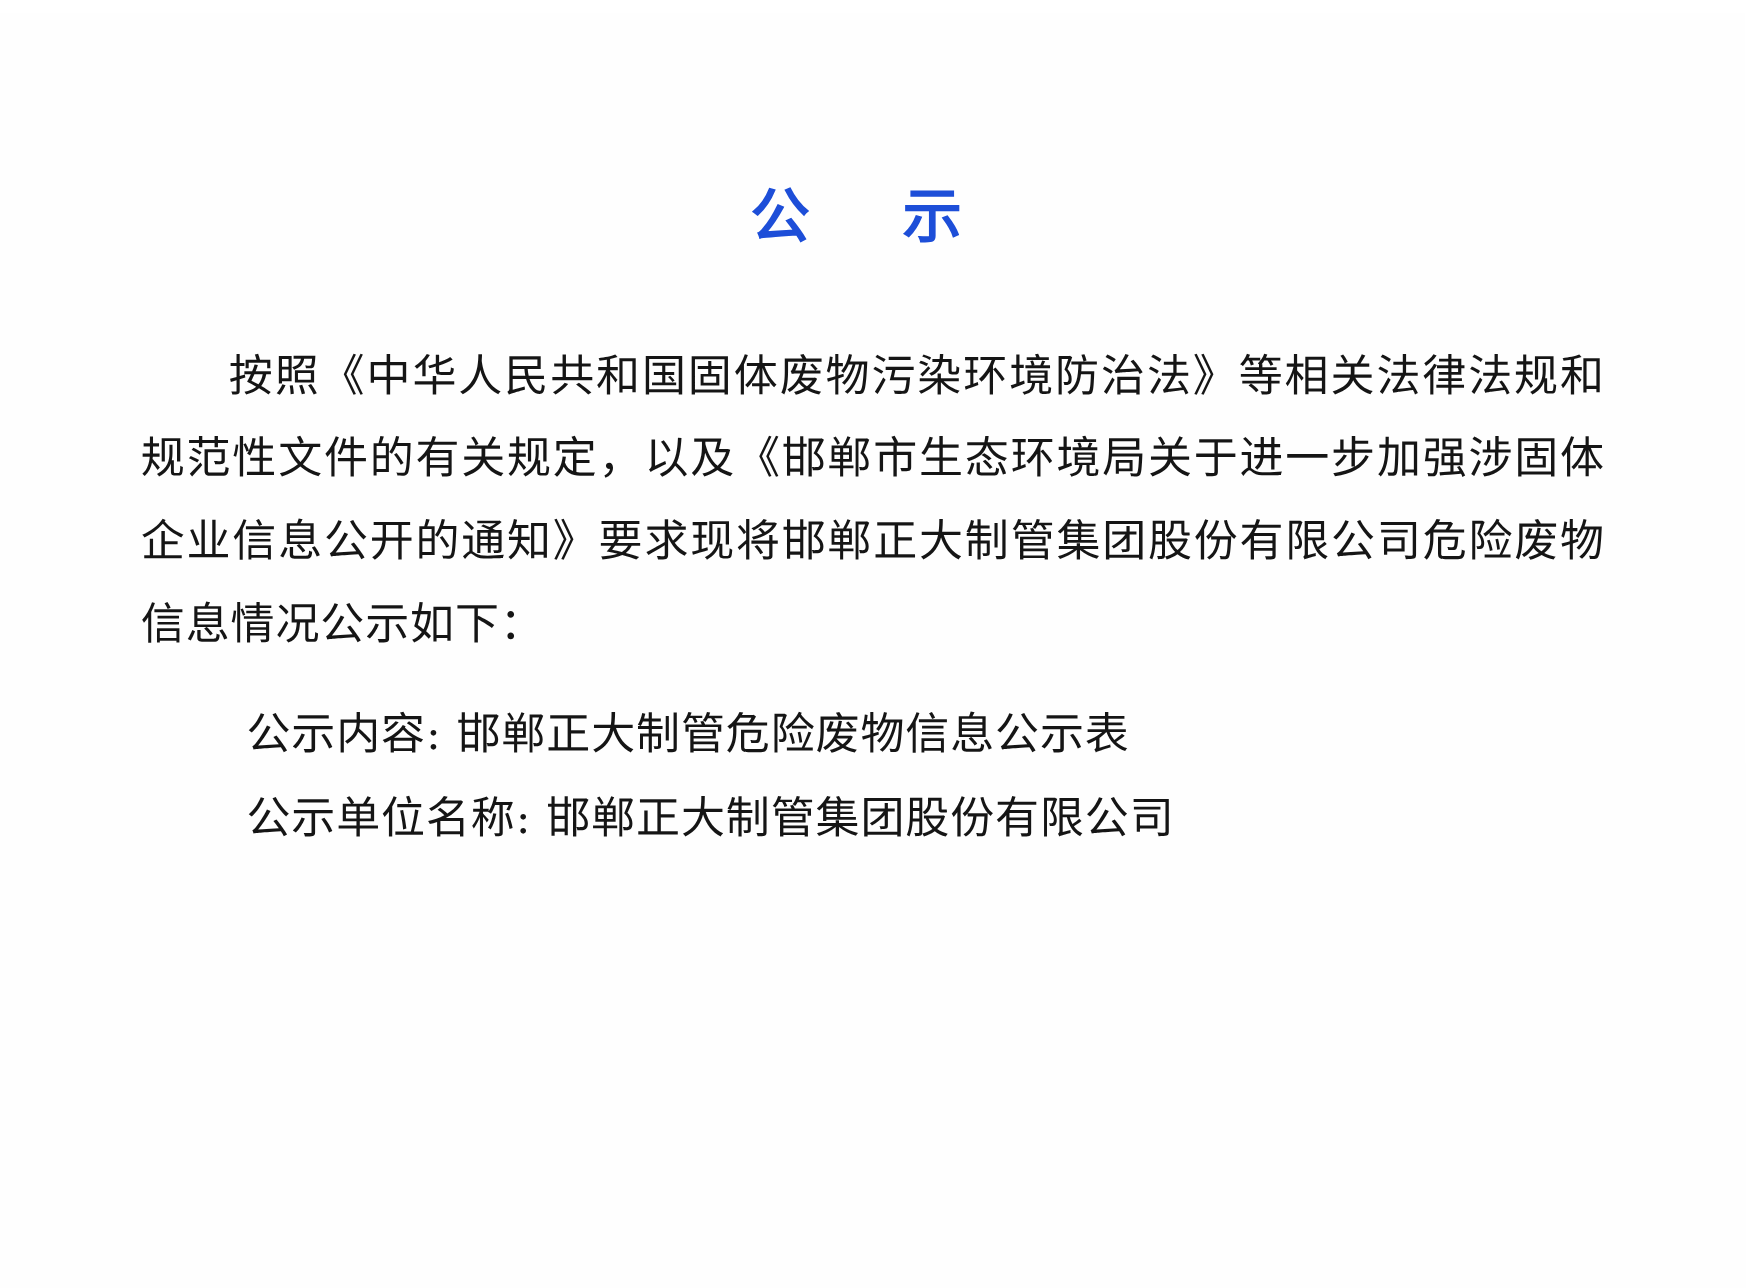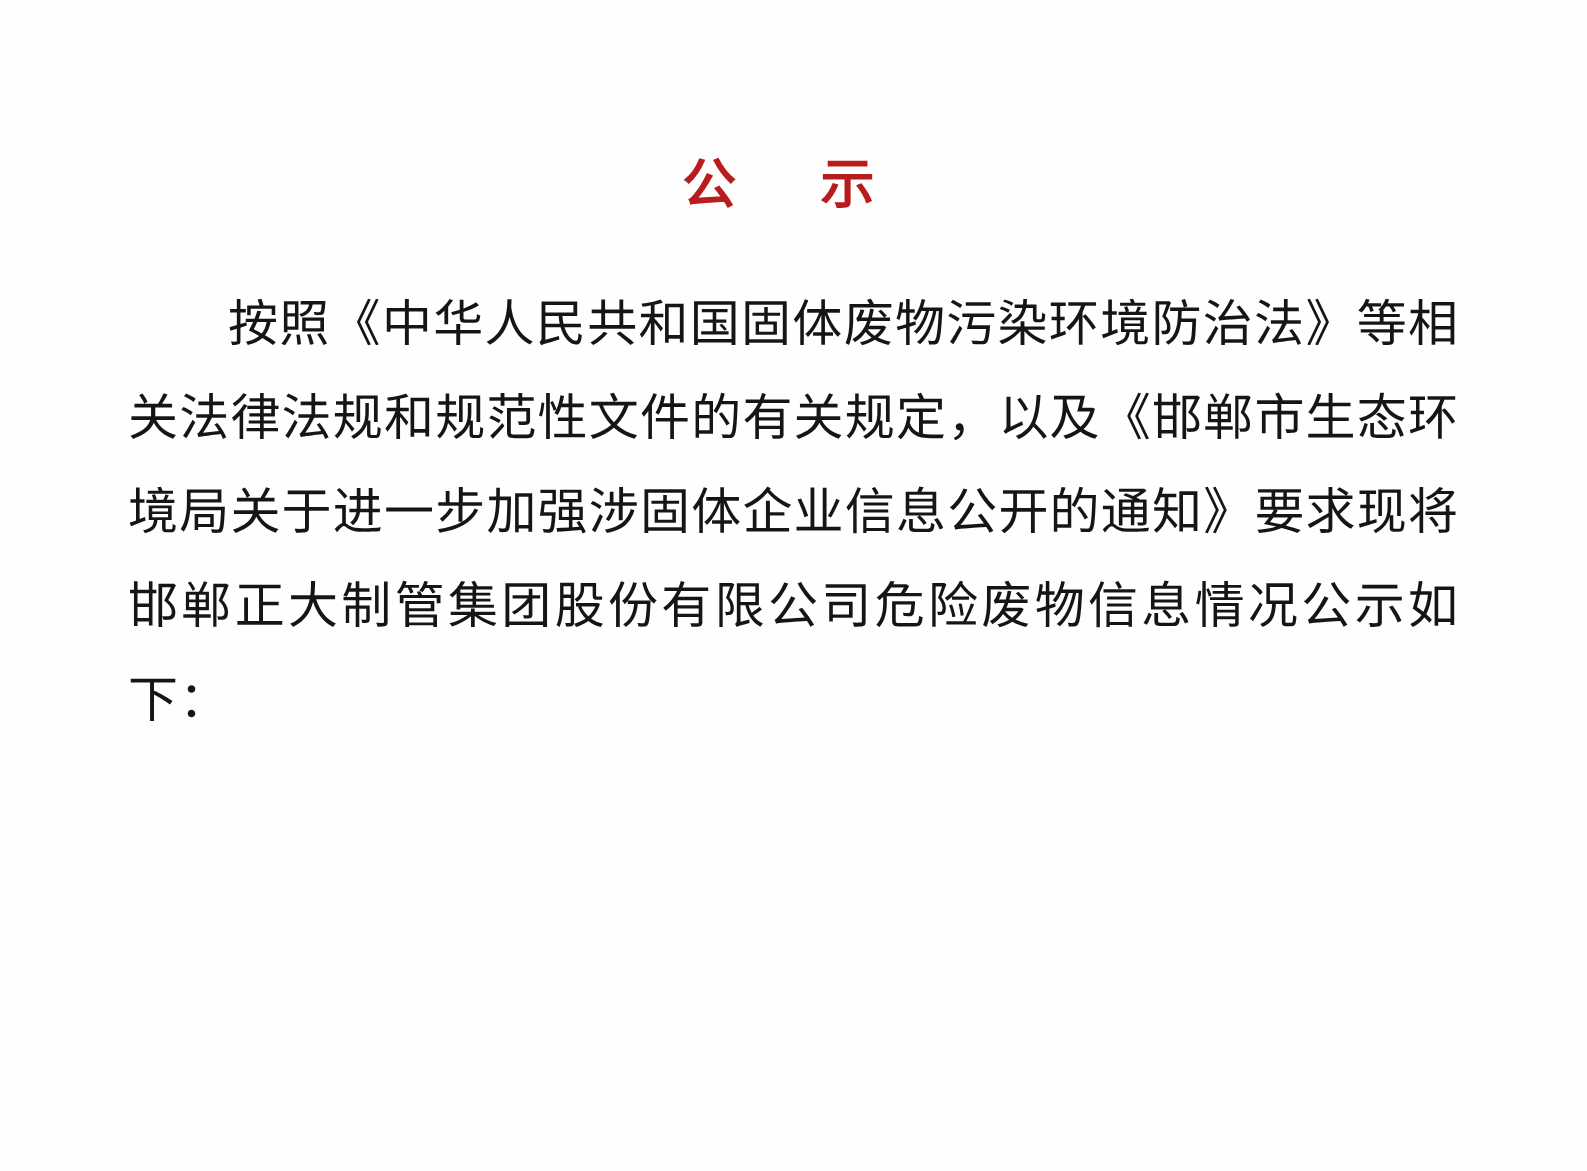--- a/index.html
+++ b/index.html
@@ -21,41 +21,40 @@
     height: 1171px;
     background: #fefefe;
     box-sizing: border-box;
     padding: 0;
   }
   .doc-title {
     text-align: center;
     font-size: 54px;
     font-weight: bold;
     letter-spacing: 0.28em;
-    margin: 0;
+    margin: 12px;
     padding-top: 140px;
     padding-right: 0.28em;
     font-family: "DejaVu Serif", "Liberation Serif", serif;
-    color: #b91c1c;
+    color: #1d4ed8;
   }
   .body-block {
     margin: 0;
     padding: 0 128px 0 128px;
   }
   .para {
-    font-size: 50px;
+    font-size: 40px;
     line-height: 1.88;
     text-align: justify;
     text-justify: inter-ideograph;
     margin: 0;
     padding-top: 62px;
     text-indent: 2em;
     letter-spacing: 0.02em;
     color: #151515;
-    font-family: Liberation Mono, monospace;
   }
   .info-list {
     margin: 0;
     padding: 0;
     list-style: none;
   }
   .info-line {
     font-size: 40px;
     line-height: 1.9;
     margin: 0;
@@ -80,18 +79,26 @@
 <div class="page">
 
   <h1 class="doc-title">公　示</h1>
 
   <div class="body-block">
 
     <p class="para">按照《中华人民共和国固体废物污染环境防治法》等相关法律法规和规范性文件的有关规定，以及《邯郸市生态环境局关于进一步加强涉固体企业信息公开的通知》要求现将邯郸正大制管集团股份有限公司危险废物信息情况公示如下：</p>
 
     <ul class="info-list">
 
+      <li class="info-line">
+        <span class="label">公示内容:</span>
+        <span class="value">邯郸正大制管危险废物信息公示表</span>
+      </li>
 
+      <li class="info-line">
+        <span class="label">公示单位名称:</span>
+        <span class="value">邯郸正大制管集团股份有限公司</span>
+      </li>
 
 
     </ul>
   </div>
 </div>
 
 </body></html>

